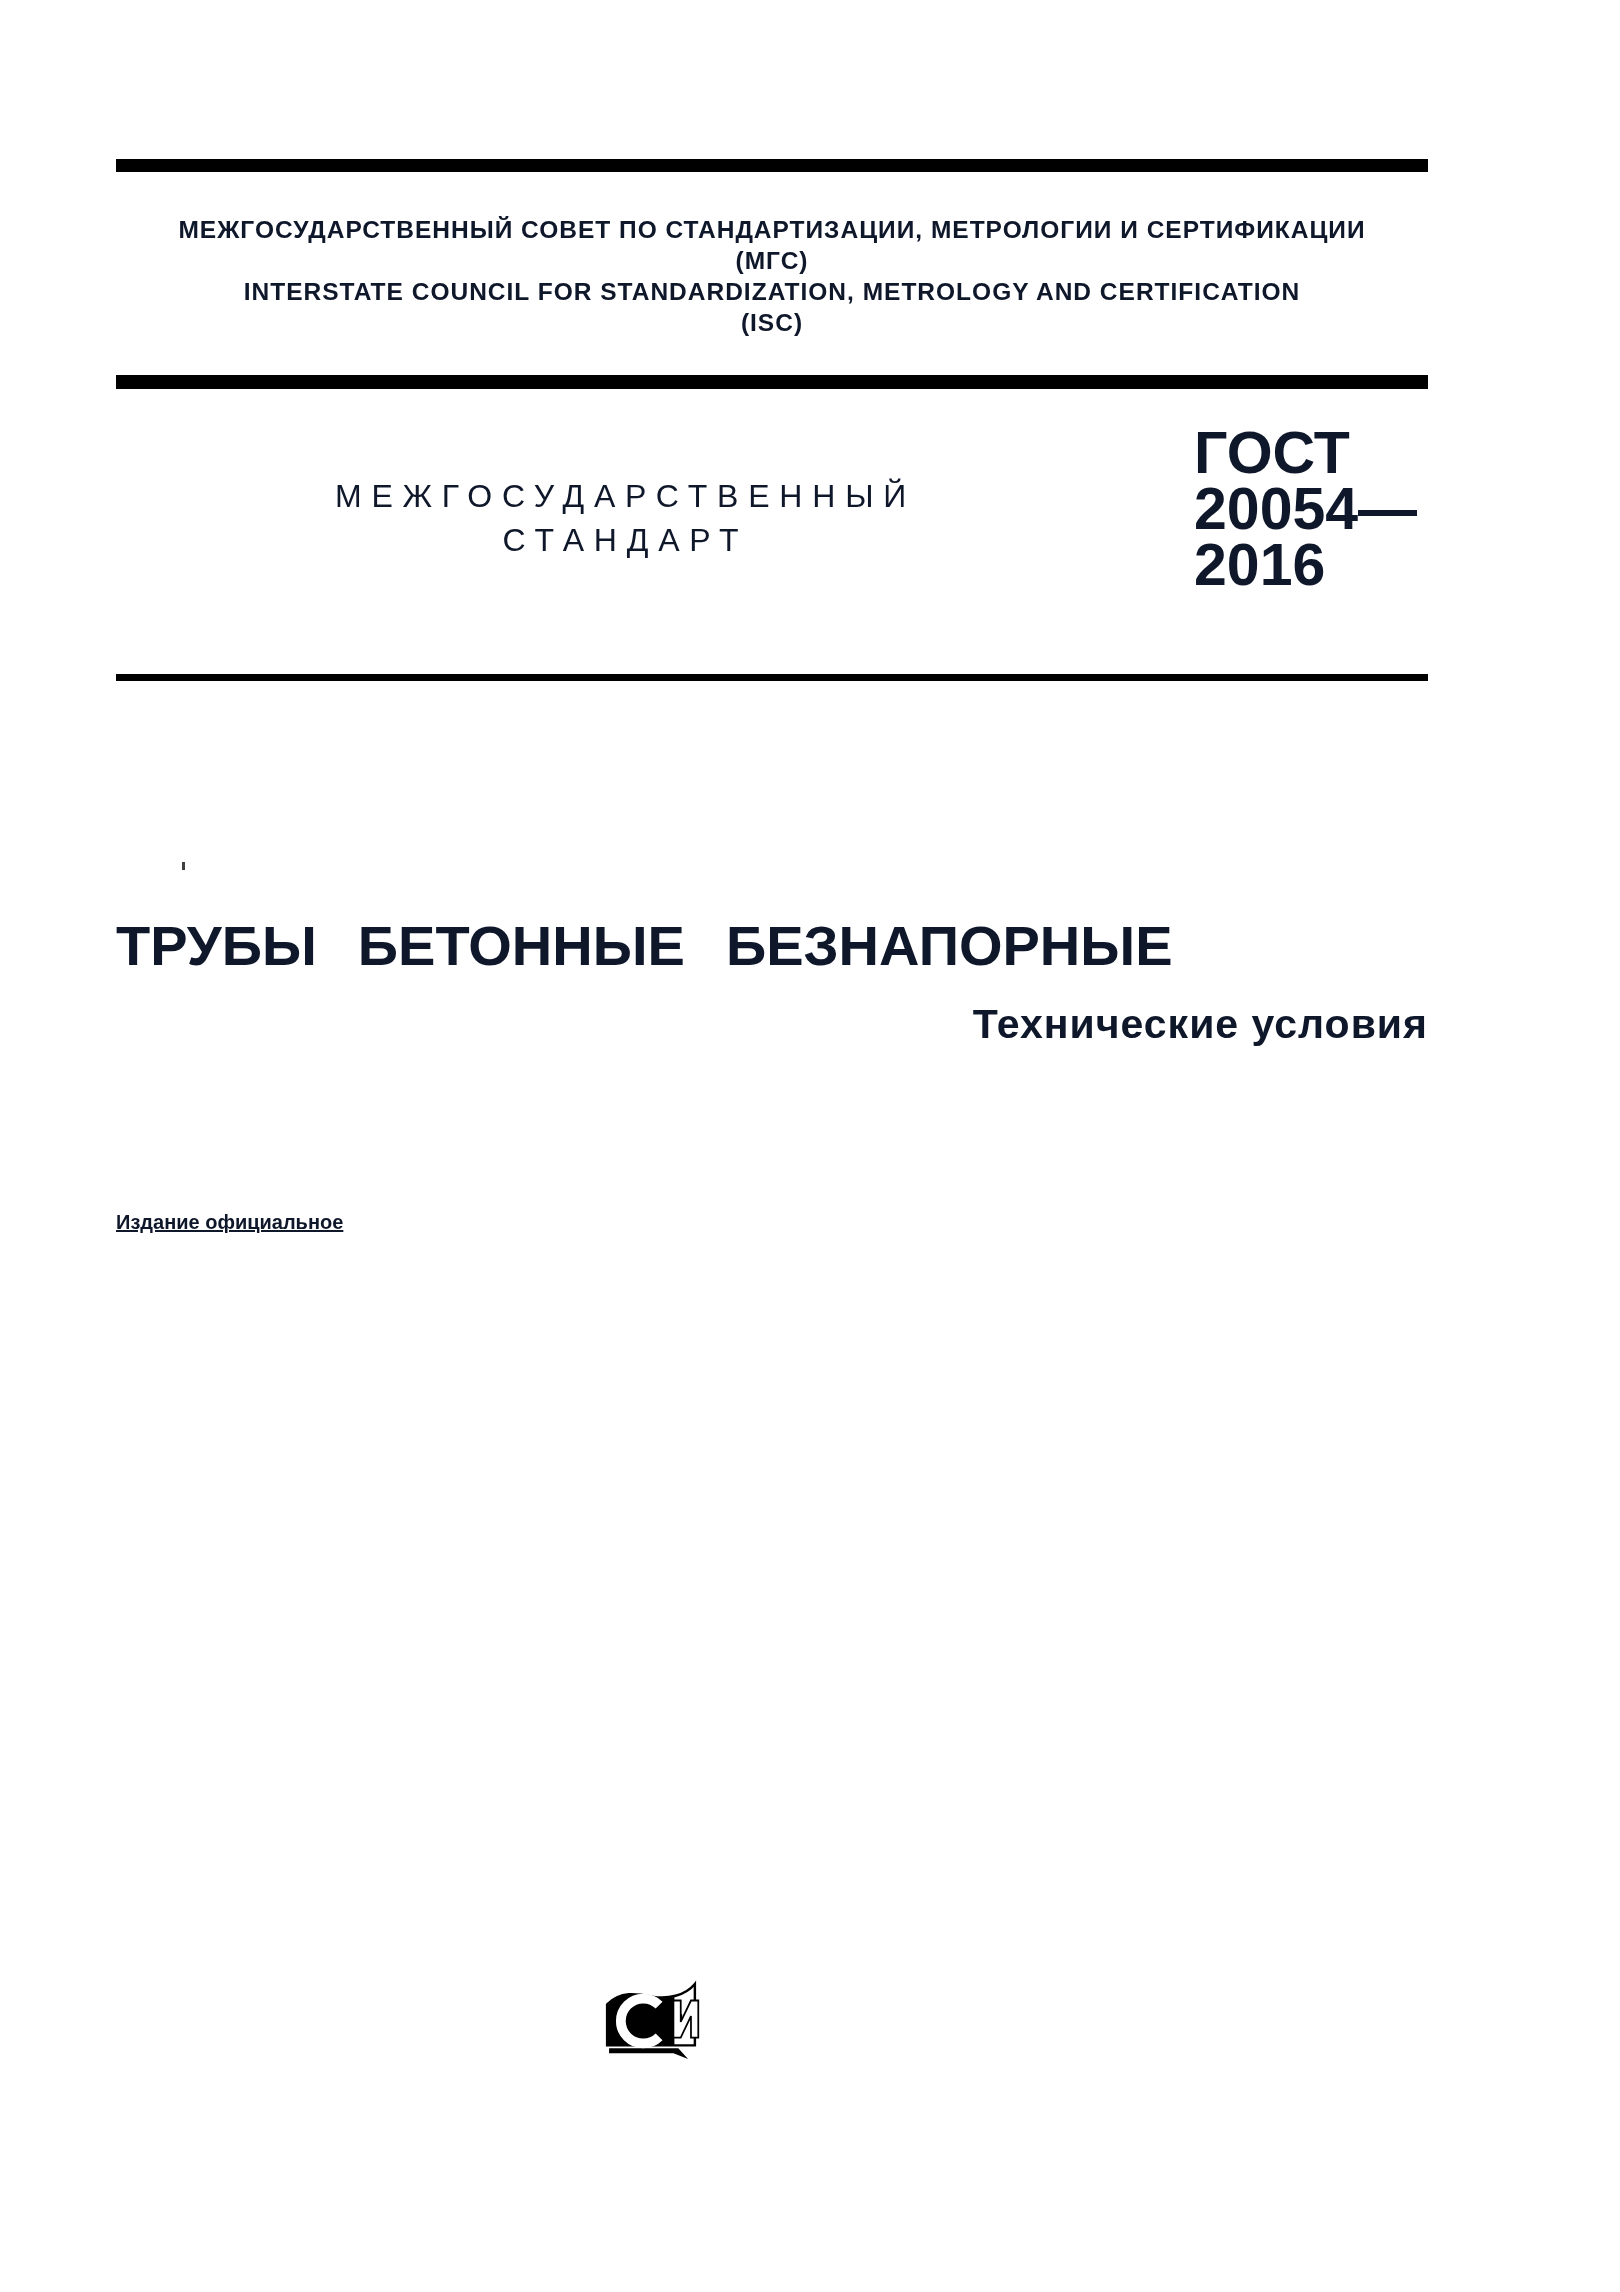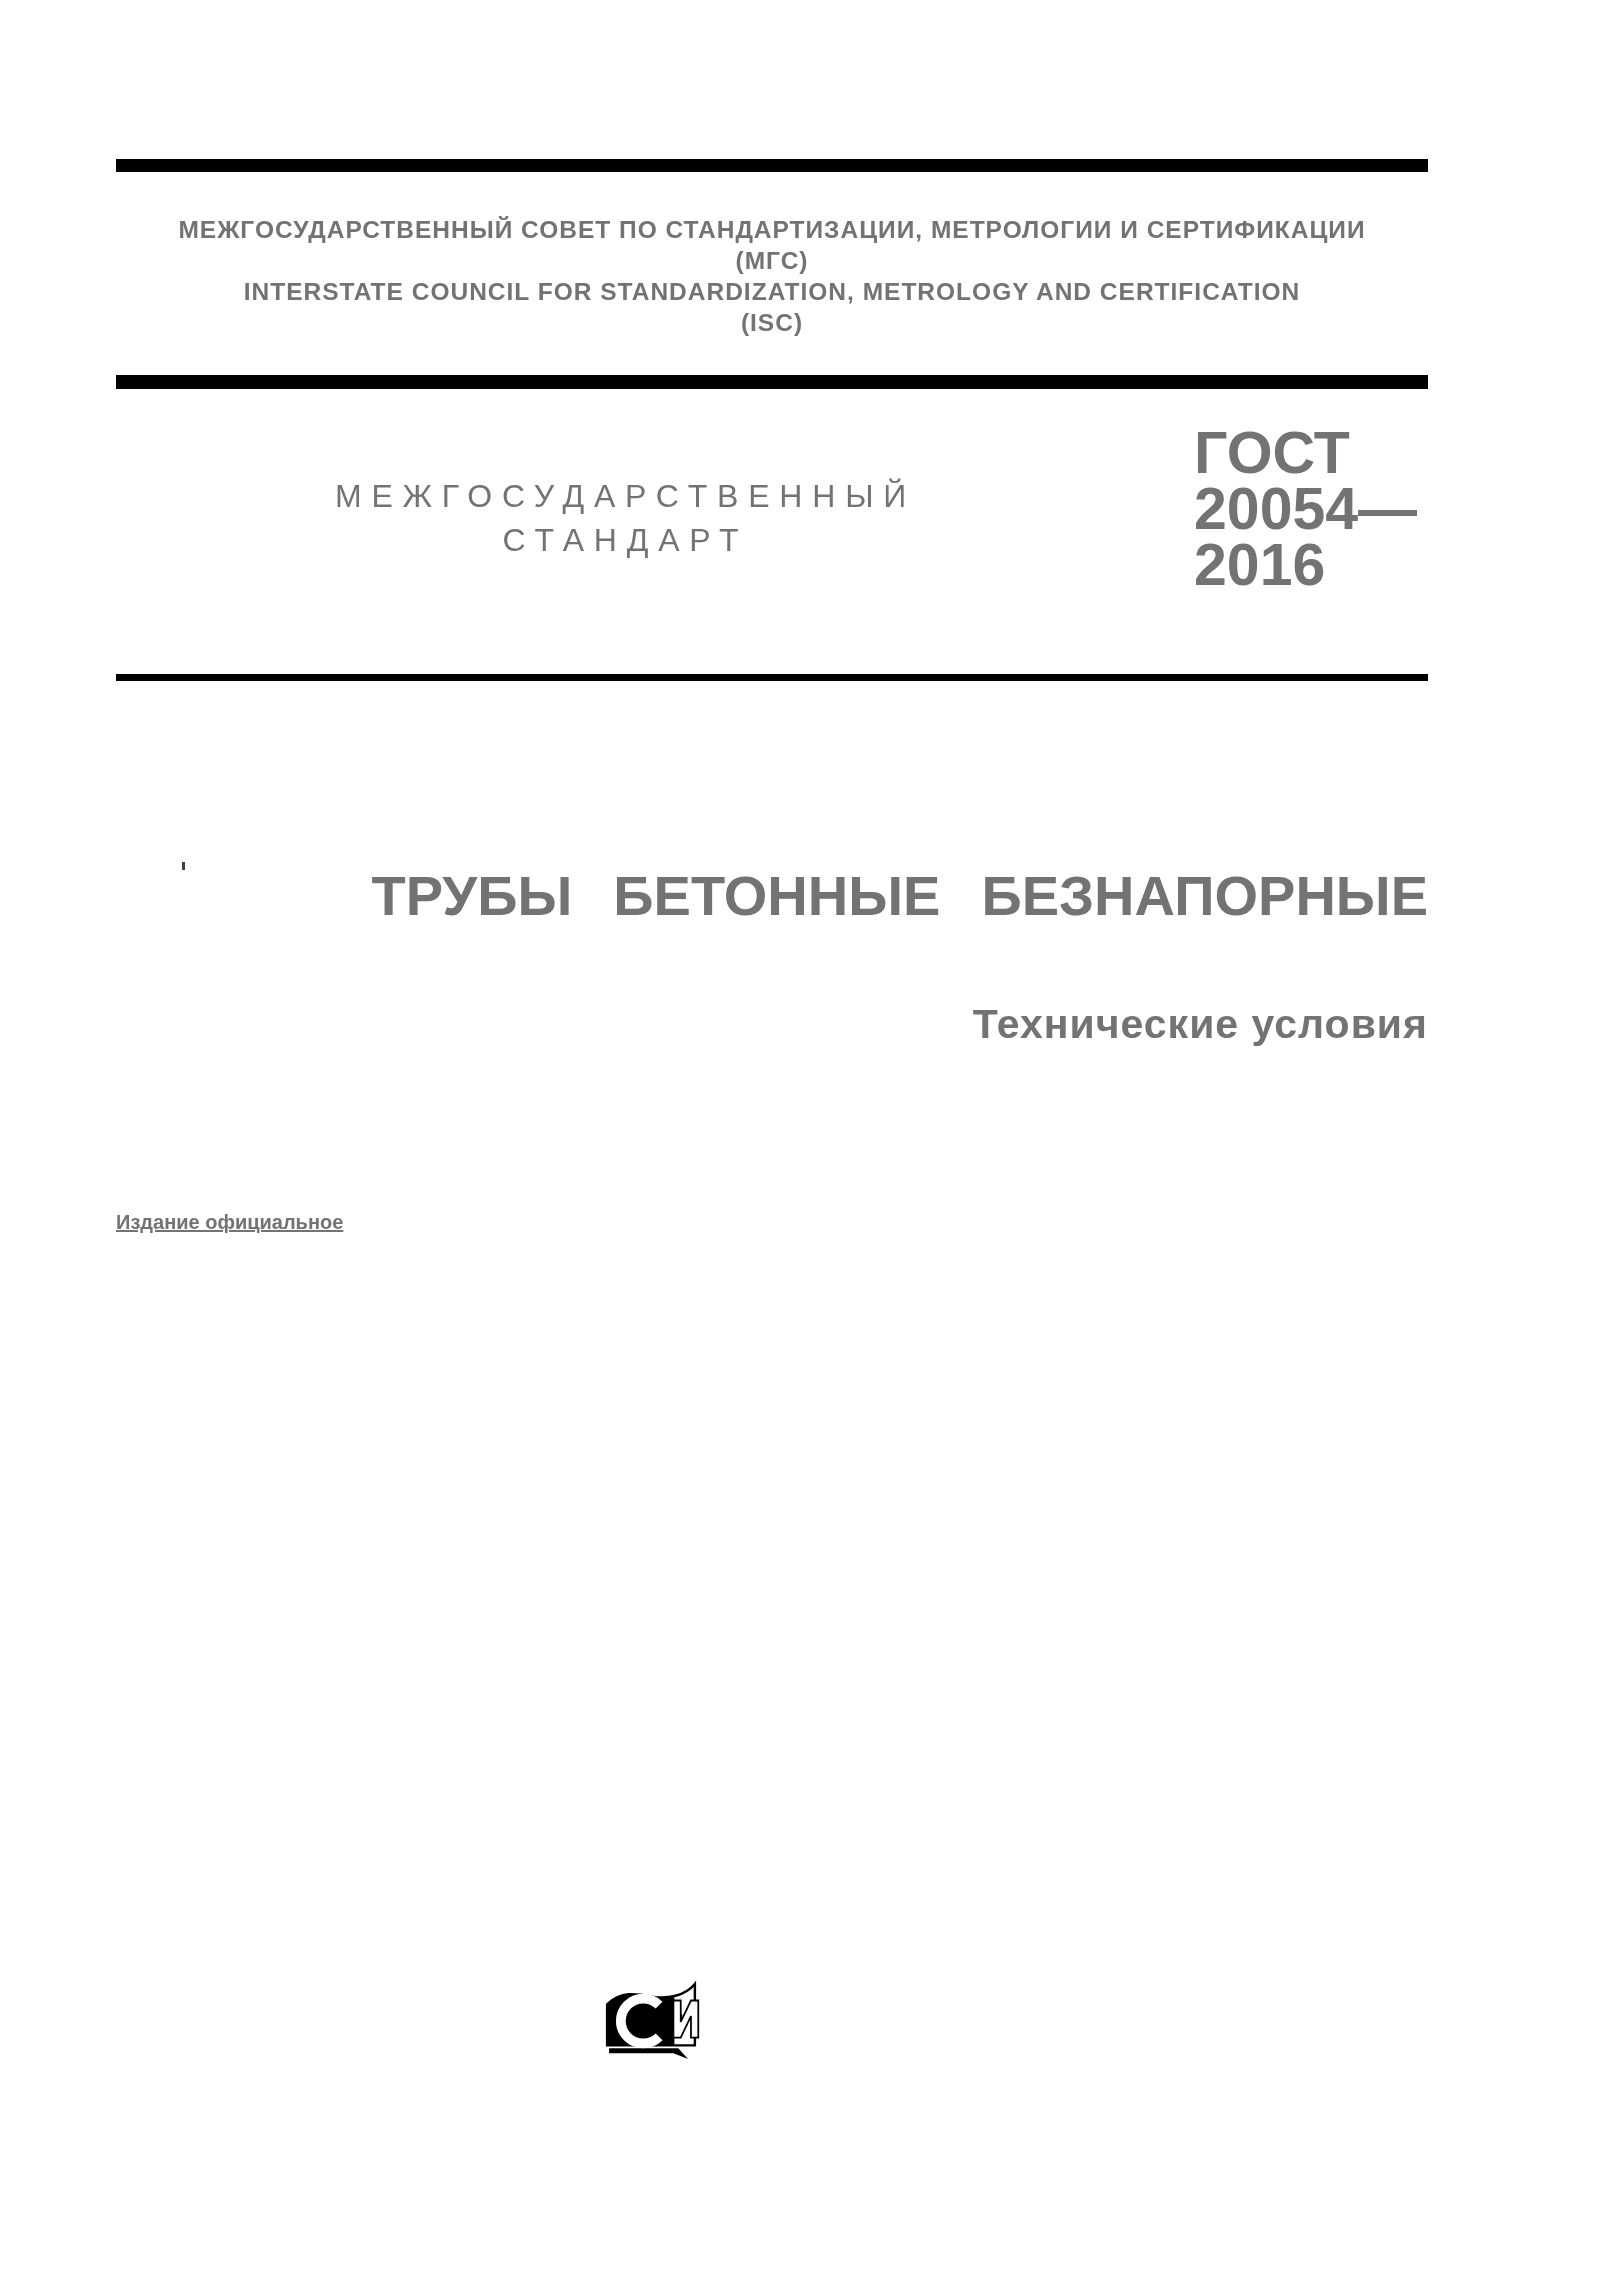--- a/index.html
+++ b/index.html
@@ -1,38 +1,38 @@
 <!DOCTYPE html>
 <html><head>
 <meta charset="utf-8">
 <style>
   html,body{margin:0;padding:0;background:#ffffff;}
   .page{
     position:relative;width:1620px;height:2293px;background:#ffffff;
-    font-family:"Liberation Sans",sans-serif;color:#737373;overflow:hidden;
+    font-family:"Liberation Sans",sans-serif;color:#0f172a;overflow:hidden;
     -webkit-font-smoothing:antialiased;
   }
   .bar{position:absolute;left:116px;width:1312px;background:#000;}
   .bar-top{top:159px;height:12.7px;}
   .bar-mid{top:375px;height:13.7px;}
   .rule-thin{top:674px;height:6.9px;}
   .header-block{
     position:absolute;left:116px;top:214px;width:1312px;text-align:center;
     font-weight:bold;font-size:24.5px;line-height:31px;letter-spacing:1px;
   }
   .std-type{
     position:absolute;left:116px;top:474px;width:1019px;text-align:center;
     font-weight:normal;font-size:32px;line-height:44px;letter-spacing:9.8px;white-space:nowrap;
   }
   .std-designation{
     position:absolute;left:1194px;top:425px;text-align:left;
     font-weight:bold;font-size:59px;line-height:56px;letter-spacing:0;
   }
   .doc-title{
-    position:absolute;left:116px;top:866px;width:1312px;text-align:right;
+    position:absolute;left:116px;top:916px;width:1312px;text-align:left;
     font-weight:bold;font-size:56px;line-height:59px;word-spacing:25.5px;white-space:nowrap;
   }
   .doc-subtitle{
     position:absolute;left:116px;top:1002px;width:1312px;text-align:right;
     font-weight:bold;font-size:41px;line-height:45px;letter-spacing:1px;
   }
   .edition-note{
     position:absolute;left:116px;top:1206px;width:1312px;text-align:left;
     font-weight:bold;font-size:20px;line-height:33px;text-decoration:underline;
   }

